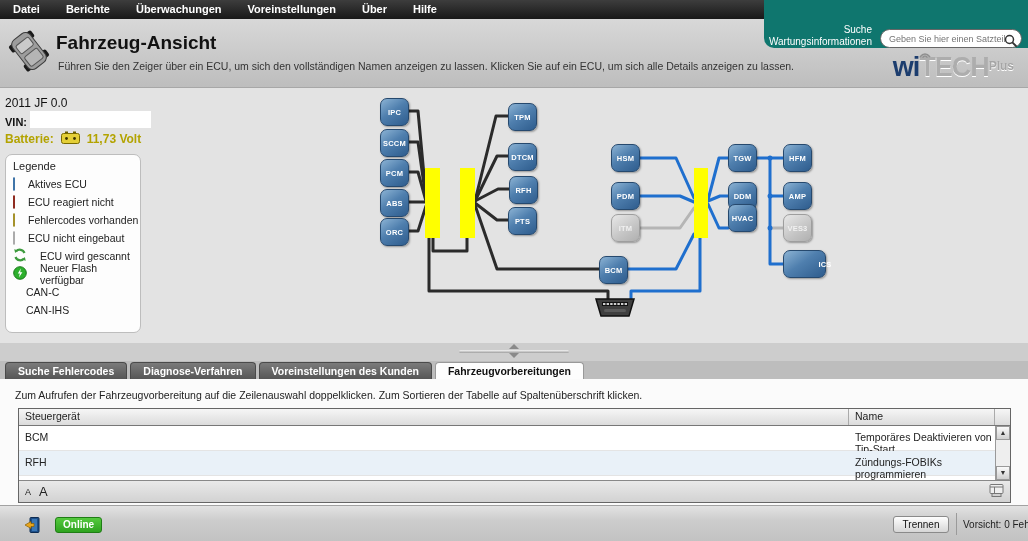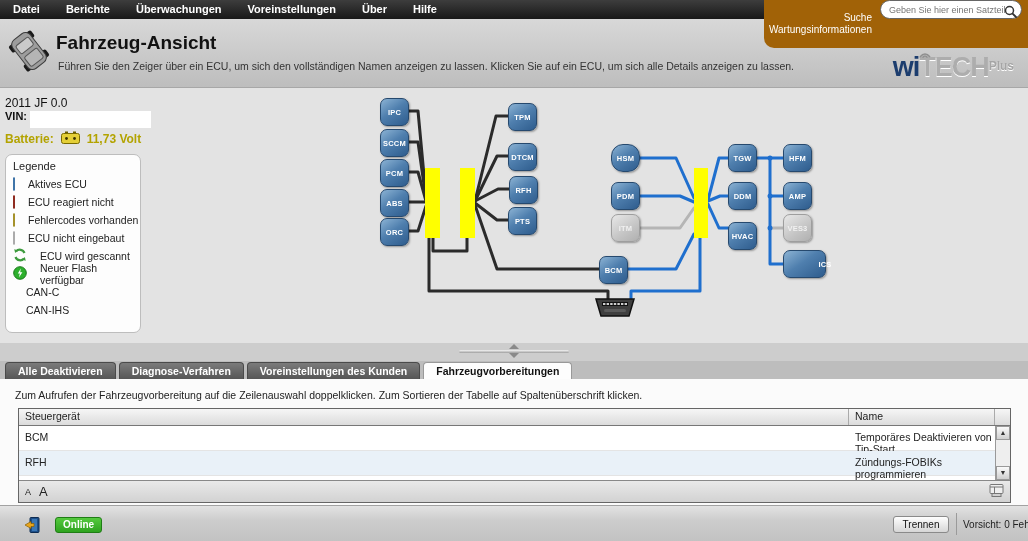--- a/index.html
+++ b/index.html
@@ -8,21 +8,21 @@
   #app { position:relative; width:1028px; height:541px; background:#e3e3e3; overflow:hidden; }
 
   
   .menubar { position:absolute; left:0; top:0; width:1028px; height:19px;
     background:linear-gradient(#3d3d3d,#181818); display:flex; align-items:center; z-index:6; }
   .menu-item { color:#fff; font-size:11px; font-weight:bold; padding:0 13px; height:19px;
     line-height:19px; cursor:default; white-space:nowrap; }
 
   
   .search-flyout { position:absolute; right:0; top:0; width:264px; height:48px; z-index:7;
-    background:#a16207; border-bottom-left-radius:10px; display:flex; align-items:flex-start; }
+    background:#0f766e; border-bottom-left-radius:10px; display:flex; align-items:flex-end; }
   .search-label { width:108px; text-align:right; color:#fff; font-size:10px; line-height:12px; padding-top:12px; }
   .search-box { position:relative; margin-left:8px; width:142px; height:19px; background:#fff;
     border:1px solid #666; border-radius:10px; display:flex; align-items:center; }
   .search-box input { border:none; outline:none; background:transparent; width:118px; margin-left:8px;
     font-size:9px; color:#444; font-family:"Liberation Sans",sans-serif; }
   .mag { position:absolute; right:4px; top:3px; }
 
   
   .header { position:absolute; left:0; top:19px; width:1028px; height:69px;
     background:linear-gradient(#d8d8d8,#bdbdbd); border-bottom:1px solid #a7a7a7; }
@@ -31,21 +31,21 @@
   .page-subtitle { position:absolute; left:58px; top:41px; font-size:10.5px; color:#333; }
   .logo { position:absolute; right:14px; top:33px; font-weight:bold; }
   .logo .p1 { font-size:27px; color:#1c3d6e; letter-spacing:-1px; }
   .logo .p2 { font-size:27px; color:#adadad; letter-spacing:-1px; text-shadow:0 1px 0 #fff; }
   .logo .p3 { font-size:12px; color:#a5a5a5; vertical-align:super; text-shadow:0 1px 0 #fff; }
   .wifi-arcs { position:absolute; left:24px; top:-8px; }
 
   
   .main { position:absolute; left:0; top:88px; width:1028px; height:255px; background:#e3e3e3; }
   .veh-model { position:absolute; left:5px; top:8px; font-size:12px; color:#111; }
-  .vin-line { position:absolute; left:5px; top:22px; font-size:11px; font-weight:bold; color:#111; }
+  .vin-line { position:absolute; left:5px; top:28px; font-size:11px; font-weight:bold; color:#111; }
   .vin-redact { position:absolute; left:30px; top:23px; width:121px; height:17px; background:#fff; }
   .batt-line { position:absolute; left:5px; top:43px; font-size:12px; color:#b3a300; font-weight:bold;
     display:flex; align-items:center; gap:7px; }
   .legend { position:absolute; left:5px; top:66px; width:136px; height:179px; background:#fdfdfd;
     border:1px solid #bdbdbd; border-radius:7px; padding:5px 0 0 7px; }
   .legend-title { font-size:11px; color:#222; margin-bottom:3px; }
   .legend-item { display:flex; align-items:center; gap:13px; height:18px; font-size:10.5px; color:#222; }
   .sw { width:13px; height:13px; border-radius:3px; flex:0 0 auto; }
   .sw.blue { background:linear-gradient(145deg,#7fb2e0,#4a86c0); border:1px solid #3f74a8; }
   .sw.red { background:linear-gradient(145deg,#d4584a,#a93226); border:1px solid #8f2b20; }
@@ -300,44 +300,44 @@
     <div id="nodes">
         <div class="ecu active" style="left: 380px; top: 10px;">IPC</div>
         <div class="ecu active" style="left: 380px; top: 41px;">SCCM</div>
         <div class="ecu active" style="left: 380px; top: 71px;">PCM</div>
         <div class="ecu active" style="left: 380px; top: 101px;">ABS</div>
         <div class="ecu active" style="left: 380px; top: 130px;">ORC</div>
         <div class="ecu active" style="left: 508px; top: 15px;">TPM</div>
         <div class="ecu active" style="left: 508px; top: 55px;">DTCM</div>
         <div class="ecu active" style="left: 509px; top: 88px;">RFH</div>
         <div class="ecu active" style="left: 508px; top: 119px;">PTS</div>
-        <div class="ecu active" style="left: 611px; top: 56px; border-radius: 12px;">HSM</div>
+        <div class="ecu active" style="left: 611px; top: 56px;">HSM</div>
         <div class="ecu active" style="left: 611px; top: 94px;">PDM</div>
         <div class="ecu absent" style="left: 611px; top: 126px;">ITM</div>
         <div class="ecu active" style="left: 599px; top: 168px;">BCM</div>
         <div class="ecu active" style="left: 728px; top: 56px;">TGW</div>
         <div class="ecu active" style="left: 728px; top: 94px;">DDM</div>
-        <div class="ecu active" style="left: 728px; top: 134px;">HVAC</div>
+        <div class="ecu active" style="left: 728px; top: 116px;">HVAC</div>
         <div class="ecu active" style="left: 783px; top: 56px;">HFM</div>
         <div class="ecu active" style="left: 783px; top: 94px;">AMP</div>
         <div class="ecu absent" style="left: 783px; top: 126px;">VES3</div>
         <div class="ecu active" style="left: 783px; top: 162px; padding-left: 41px;">ICS</div>
       </div>
   </div>
 
   <div class="splitter">
     <div class="split-handle"></div>
     <div class="split-arrows">
       <div class="tri-up"></div>
         <div class="tri-dn"></div>
     </div>
   </div>
 
   <div class="tabsrow">
-      <div class="tab inactive">Alle Deaktivieren</div>
+      <div class="tab inactive">Suche Fehlercodes</div>
       <div class="tab inactive">Diagnose-Verfahren</div>
       <div class="tab inactive">Voreinstellungen des Kunden</div>
       <div class="tab active">Fahrzeugvorbereitungen</div>
     </div>
 
   <div class="content">
     <div class="instruction">Zum Aufrufen der Fahrzeugvorbereitung auf die Zeilenauswahl doppelklicken.  Zum Sortieren der Tabelle auf Spaltenüberschrift klicken.</div>
 
     <div class="vtable">
       <div class="thead">

